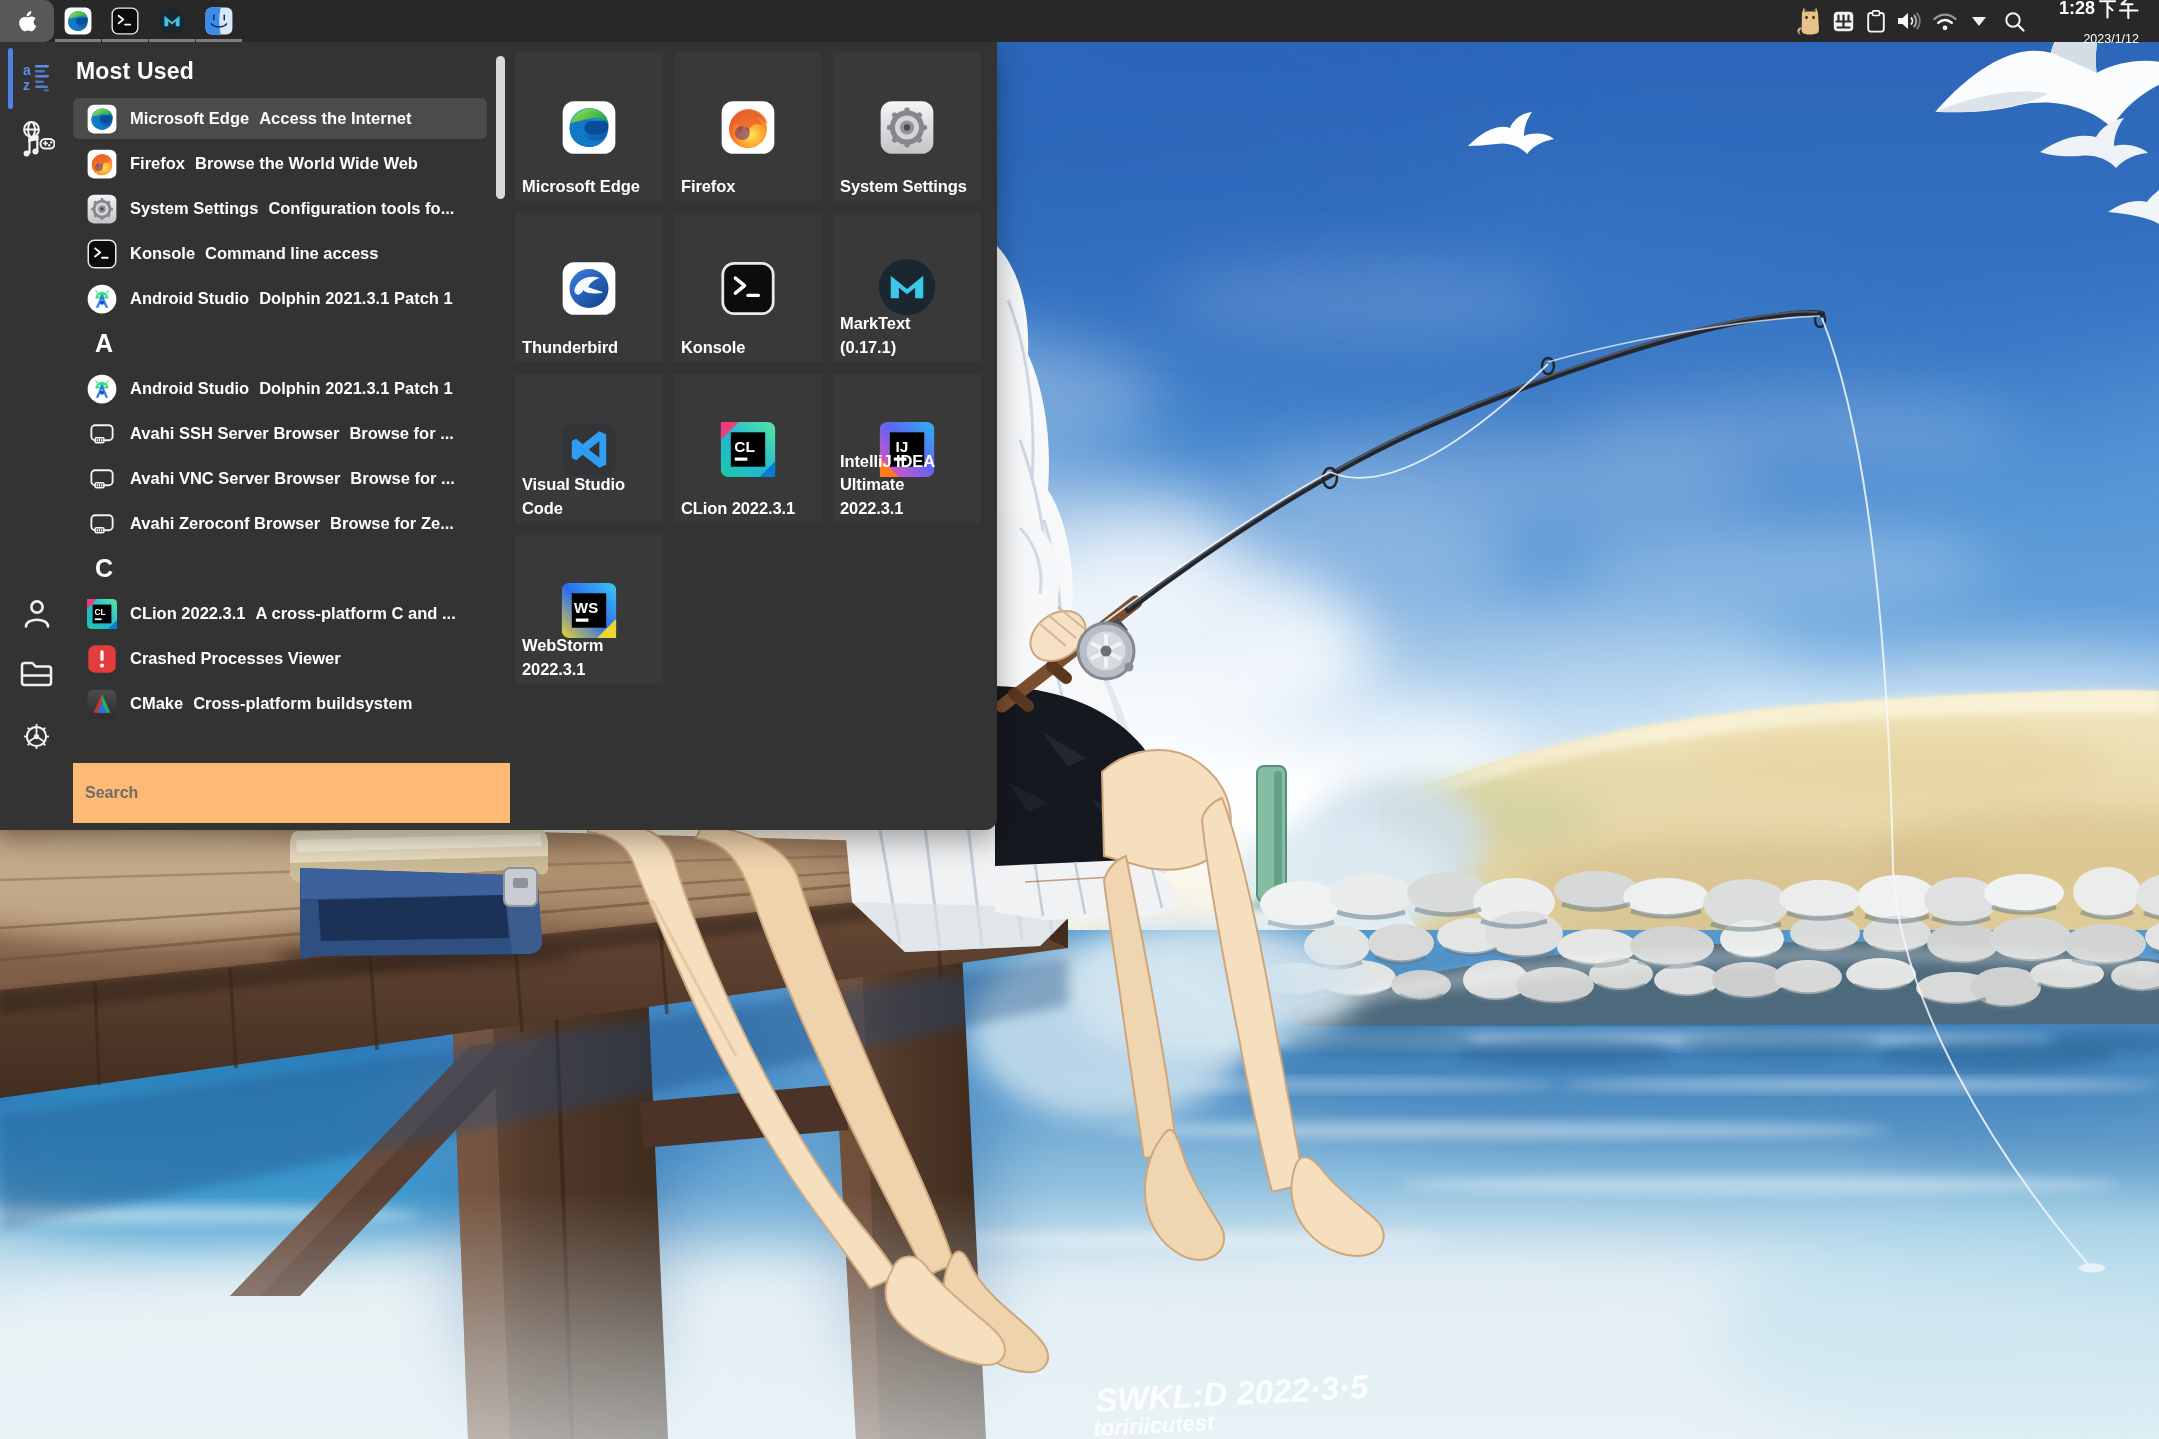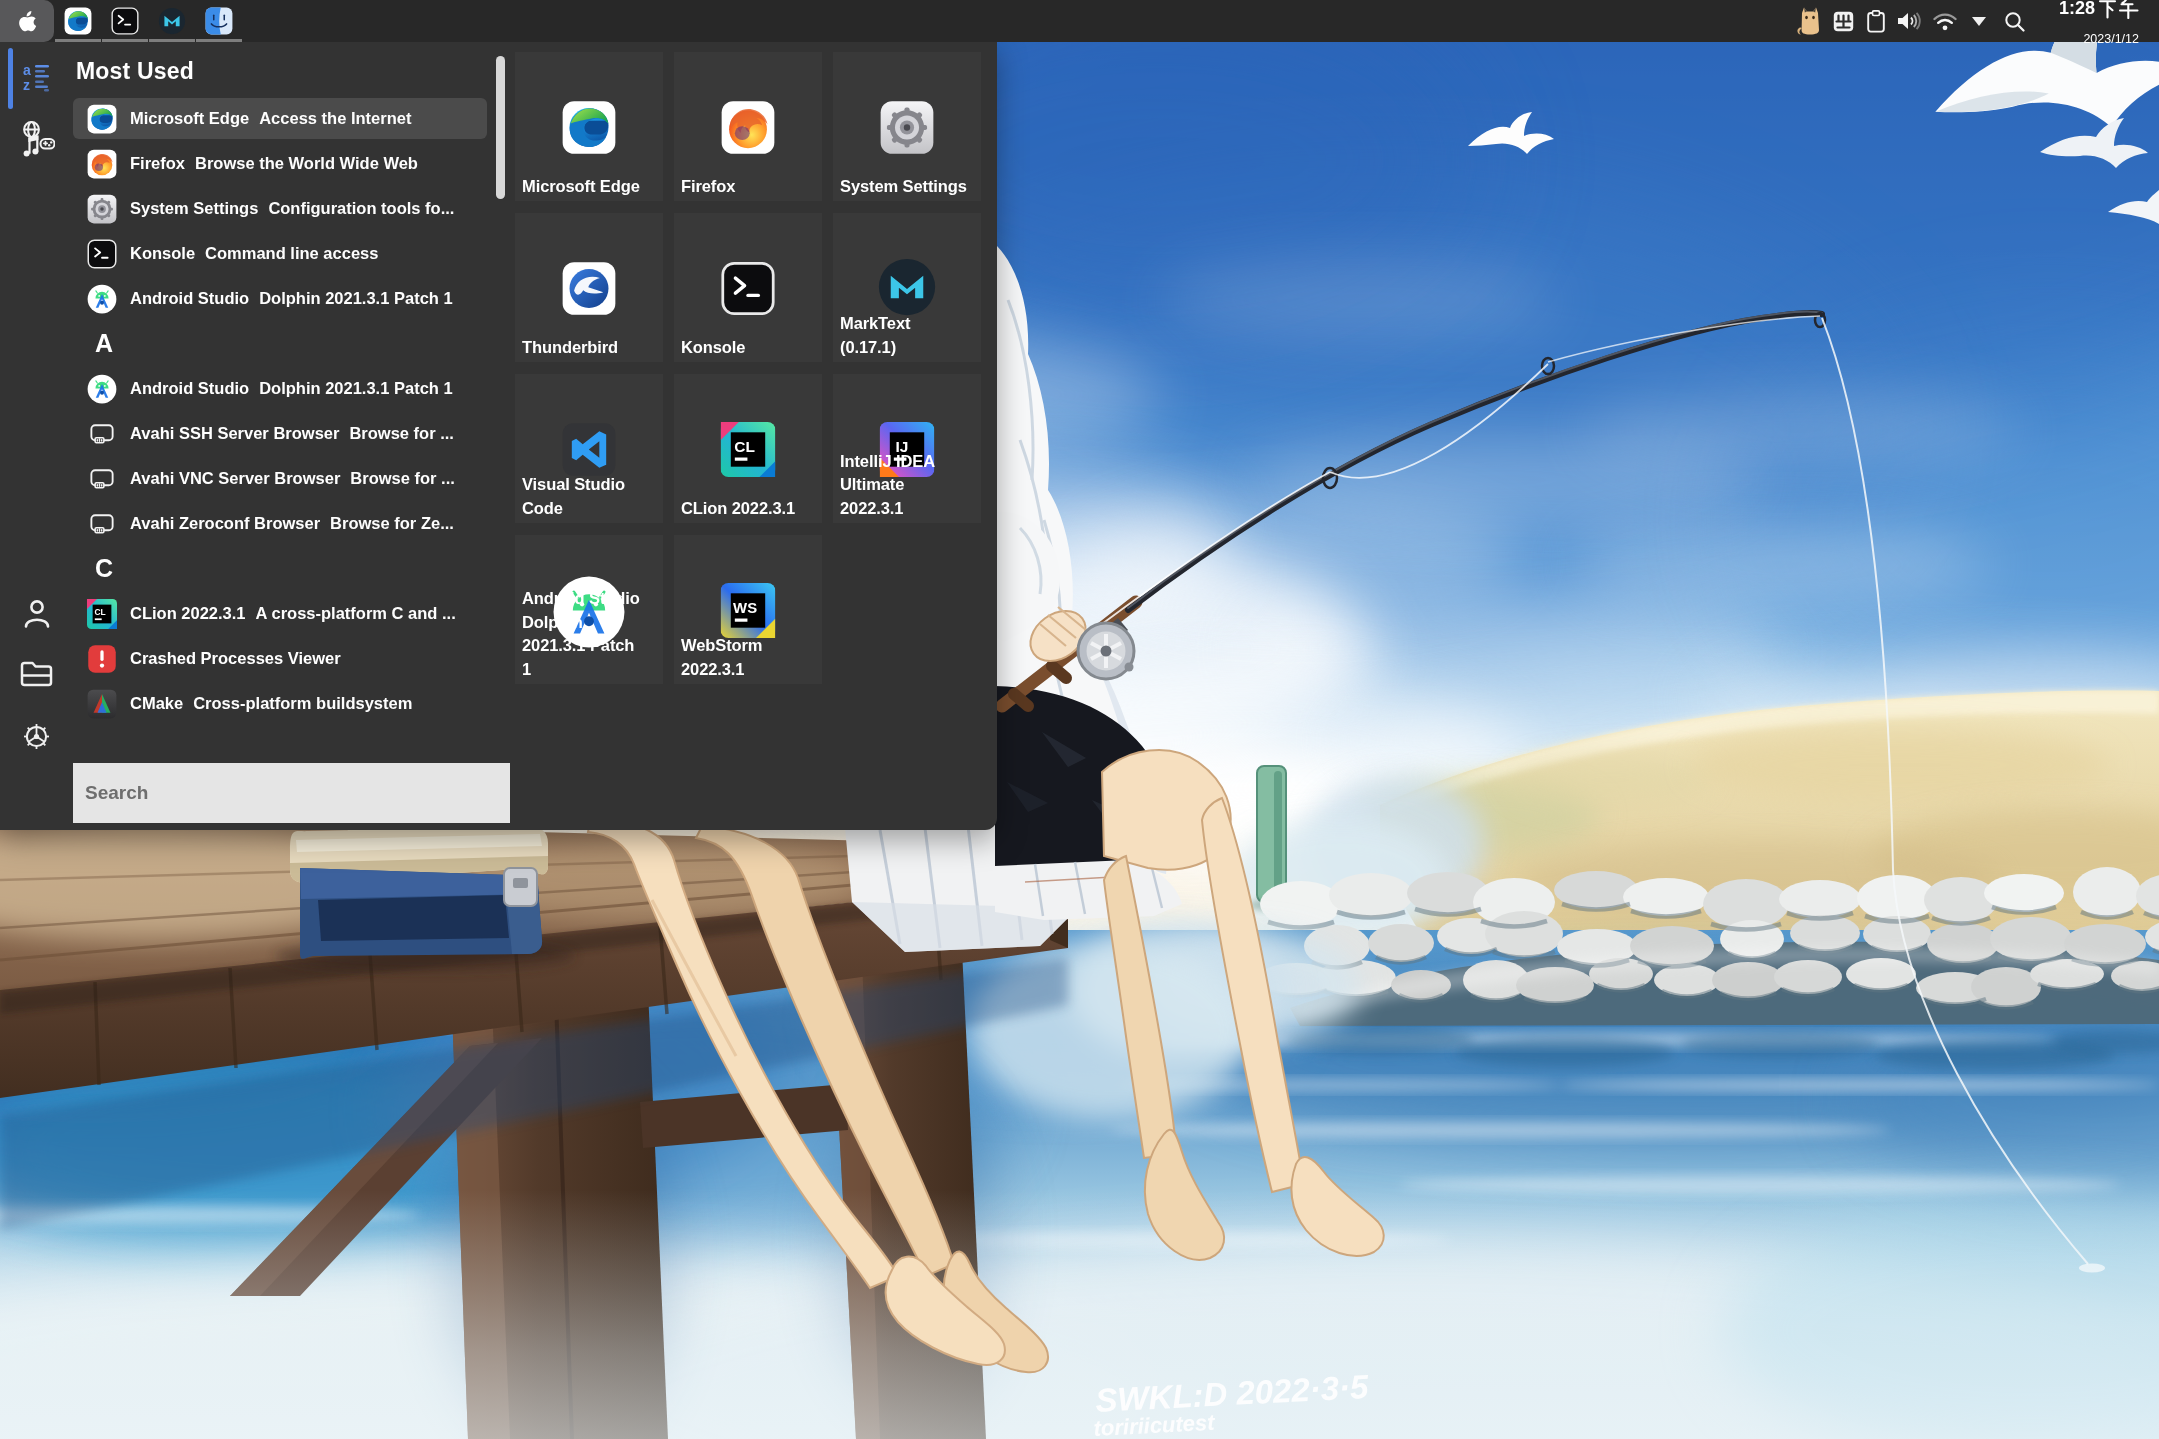--- a/index.html
+++ b/index.html
@@ -27,21 +27,21 @@
   .ltitle { position:absolute; left:76px; top:16px; color:#ffffff; font-size:23px; font-weight:700; letter-spacing:.2px; }
   .llist { position:absolute; left:73px; top:56px; width:437px; }
   .lrow { position:relative; height:41px; margin-bottom:4px; display:flex; align-items:center; padding-left:14px; border-radius:6px; width:414px; white-space:nowrap; overflow:hidden; }
   .lrow.sel { background:#4b4b4b; }
   .lic { width:30px; height:30px; flex:0 0 30px; margin-right:13px; }
   .lic svg { width:30px; height:30px; display:block; }
   .lname { color:#fff; font-size:16.5px; font-weight:700; }
   .ldesc { color:#fdfdfd; font-size:16.5px; font-weight:700; margin-left:10px; }
   .lheader { height:41px; margin-bottom:4px; display:flex; align-items:center; padding-left:22px; color:#fff; font-size:25px; font-weight:700; }
   .lscroll { position:absolute; left:496px; top:14px; width:9px; height:143px; border-radius:5px; background:#d8d8d8; }
-  .lsearch { position:absolute; left:73px; top:721px; width:437px; height:60px; background:#e5e5e5; border:none; outline:none; font-family:"Liberation Sans",sans-serif; font-size:19px; font-weight:700; color:#555; padding:0 12px; }
+  .lsearch { position:absolute; left:73px; top:721px; width:437px; height:60px; background:#fdba74; border:none; outline:none; font-family:"Liberation Sans",sans-serif; font-size:16px; font-weight:700; color:#555; padding:0 12px; }
   .lsearch::placeholder { color:#6e6e6e; opacity:1; }
 
   .lgrid { position:absolute; left:515px; top:10px; display:grid; grid-template-columns:repeat(3,148px); grid-auto-rows:149px; column-gap:11px; row-gap:12px; }
   .tile { position:relative; background:#393939; overflow:hidden; }
   .ticon { position:absolute; top:48px; left:50%; transform:translateX(-50%); width:55px; height:55px; z-index:1; }
   .ticon svg { width:100%; height:100%; display:block; }
   .tile.bigic .ticon { top:40px; width:74px; height:74px; }
   .tlabel { position:absolute; left:7px; right:5px; bottom:3px; color:#fff; font-size:16.5px; font-weight:700; line-height:1.42; z-index:2; letter-spacing:-0.1px; }
   .tile.narrow .tlabel { right:46px; }
   .tile.n112 .tlabel { right:26px; }
@@ -985,28 +985,20 @@
       <span class="tlabel">CLion 2022.3.1</span>
     </div>
     <div class="tile n112">
       <span class="ticon">
             <svg viewBox="0 0 48 48">
               <use href="#sym-idea"></use>
             </svg>
           </span>
       <span class="tlabel">IntelliJ IDEA Ultimate 2022.3.1</span>
     </div>
-    <div class="tile bigic n122">
-      <span class="ticon">
-            <svg viewBox="0 0 48 48">
-              <use href="#sym-android"></use>
-            </svg>
-          </span>
-      <span class="tlabel">Android Studio Dolphin 2021.3.1 Patch 1</span>
-    </div>
     <div class="tile">
       <span class="ticon">
             <svg viewBox="0 0 48 48">
               <use href="#sym-webstorm"></use>
             </svg>
           </span>
       <span class="tlabel">WebStorm 2022.3.1</span>
     </div>
   </div>
 </div>

